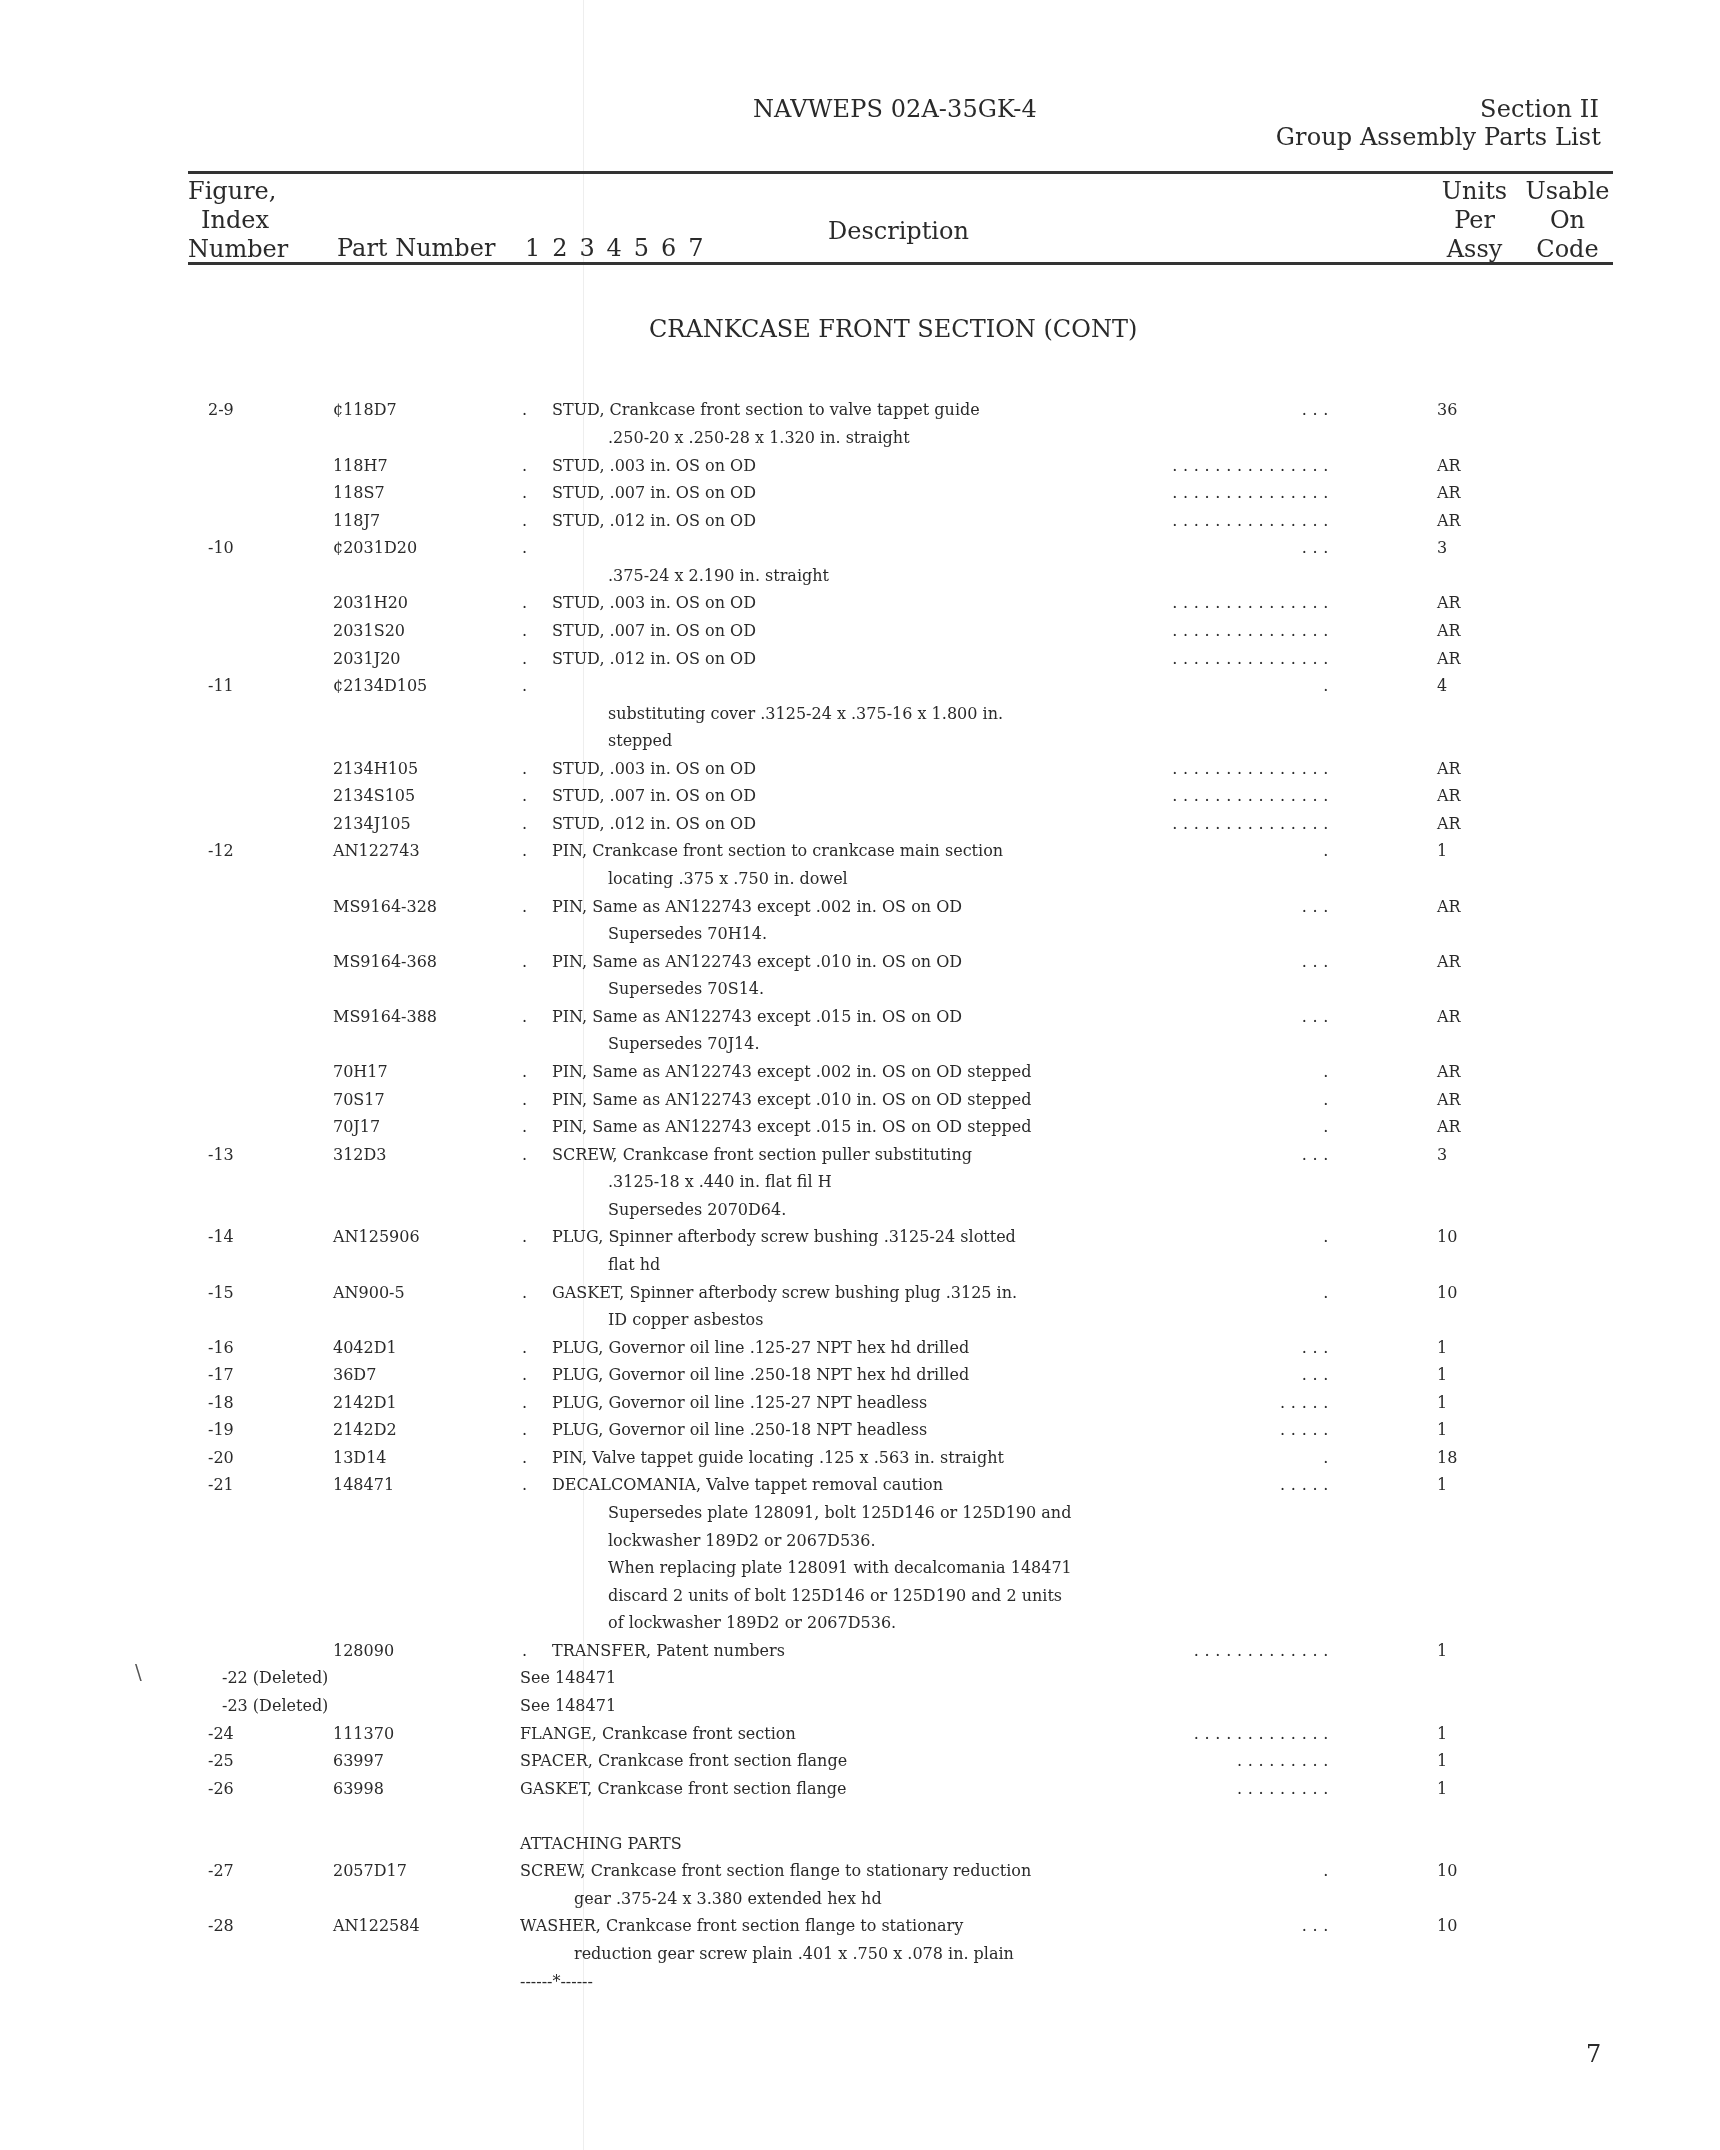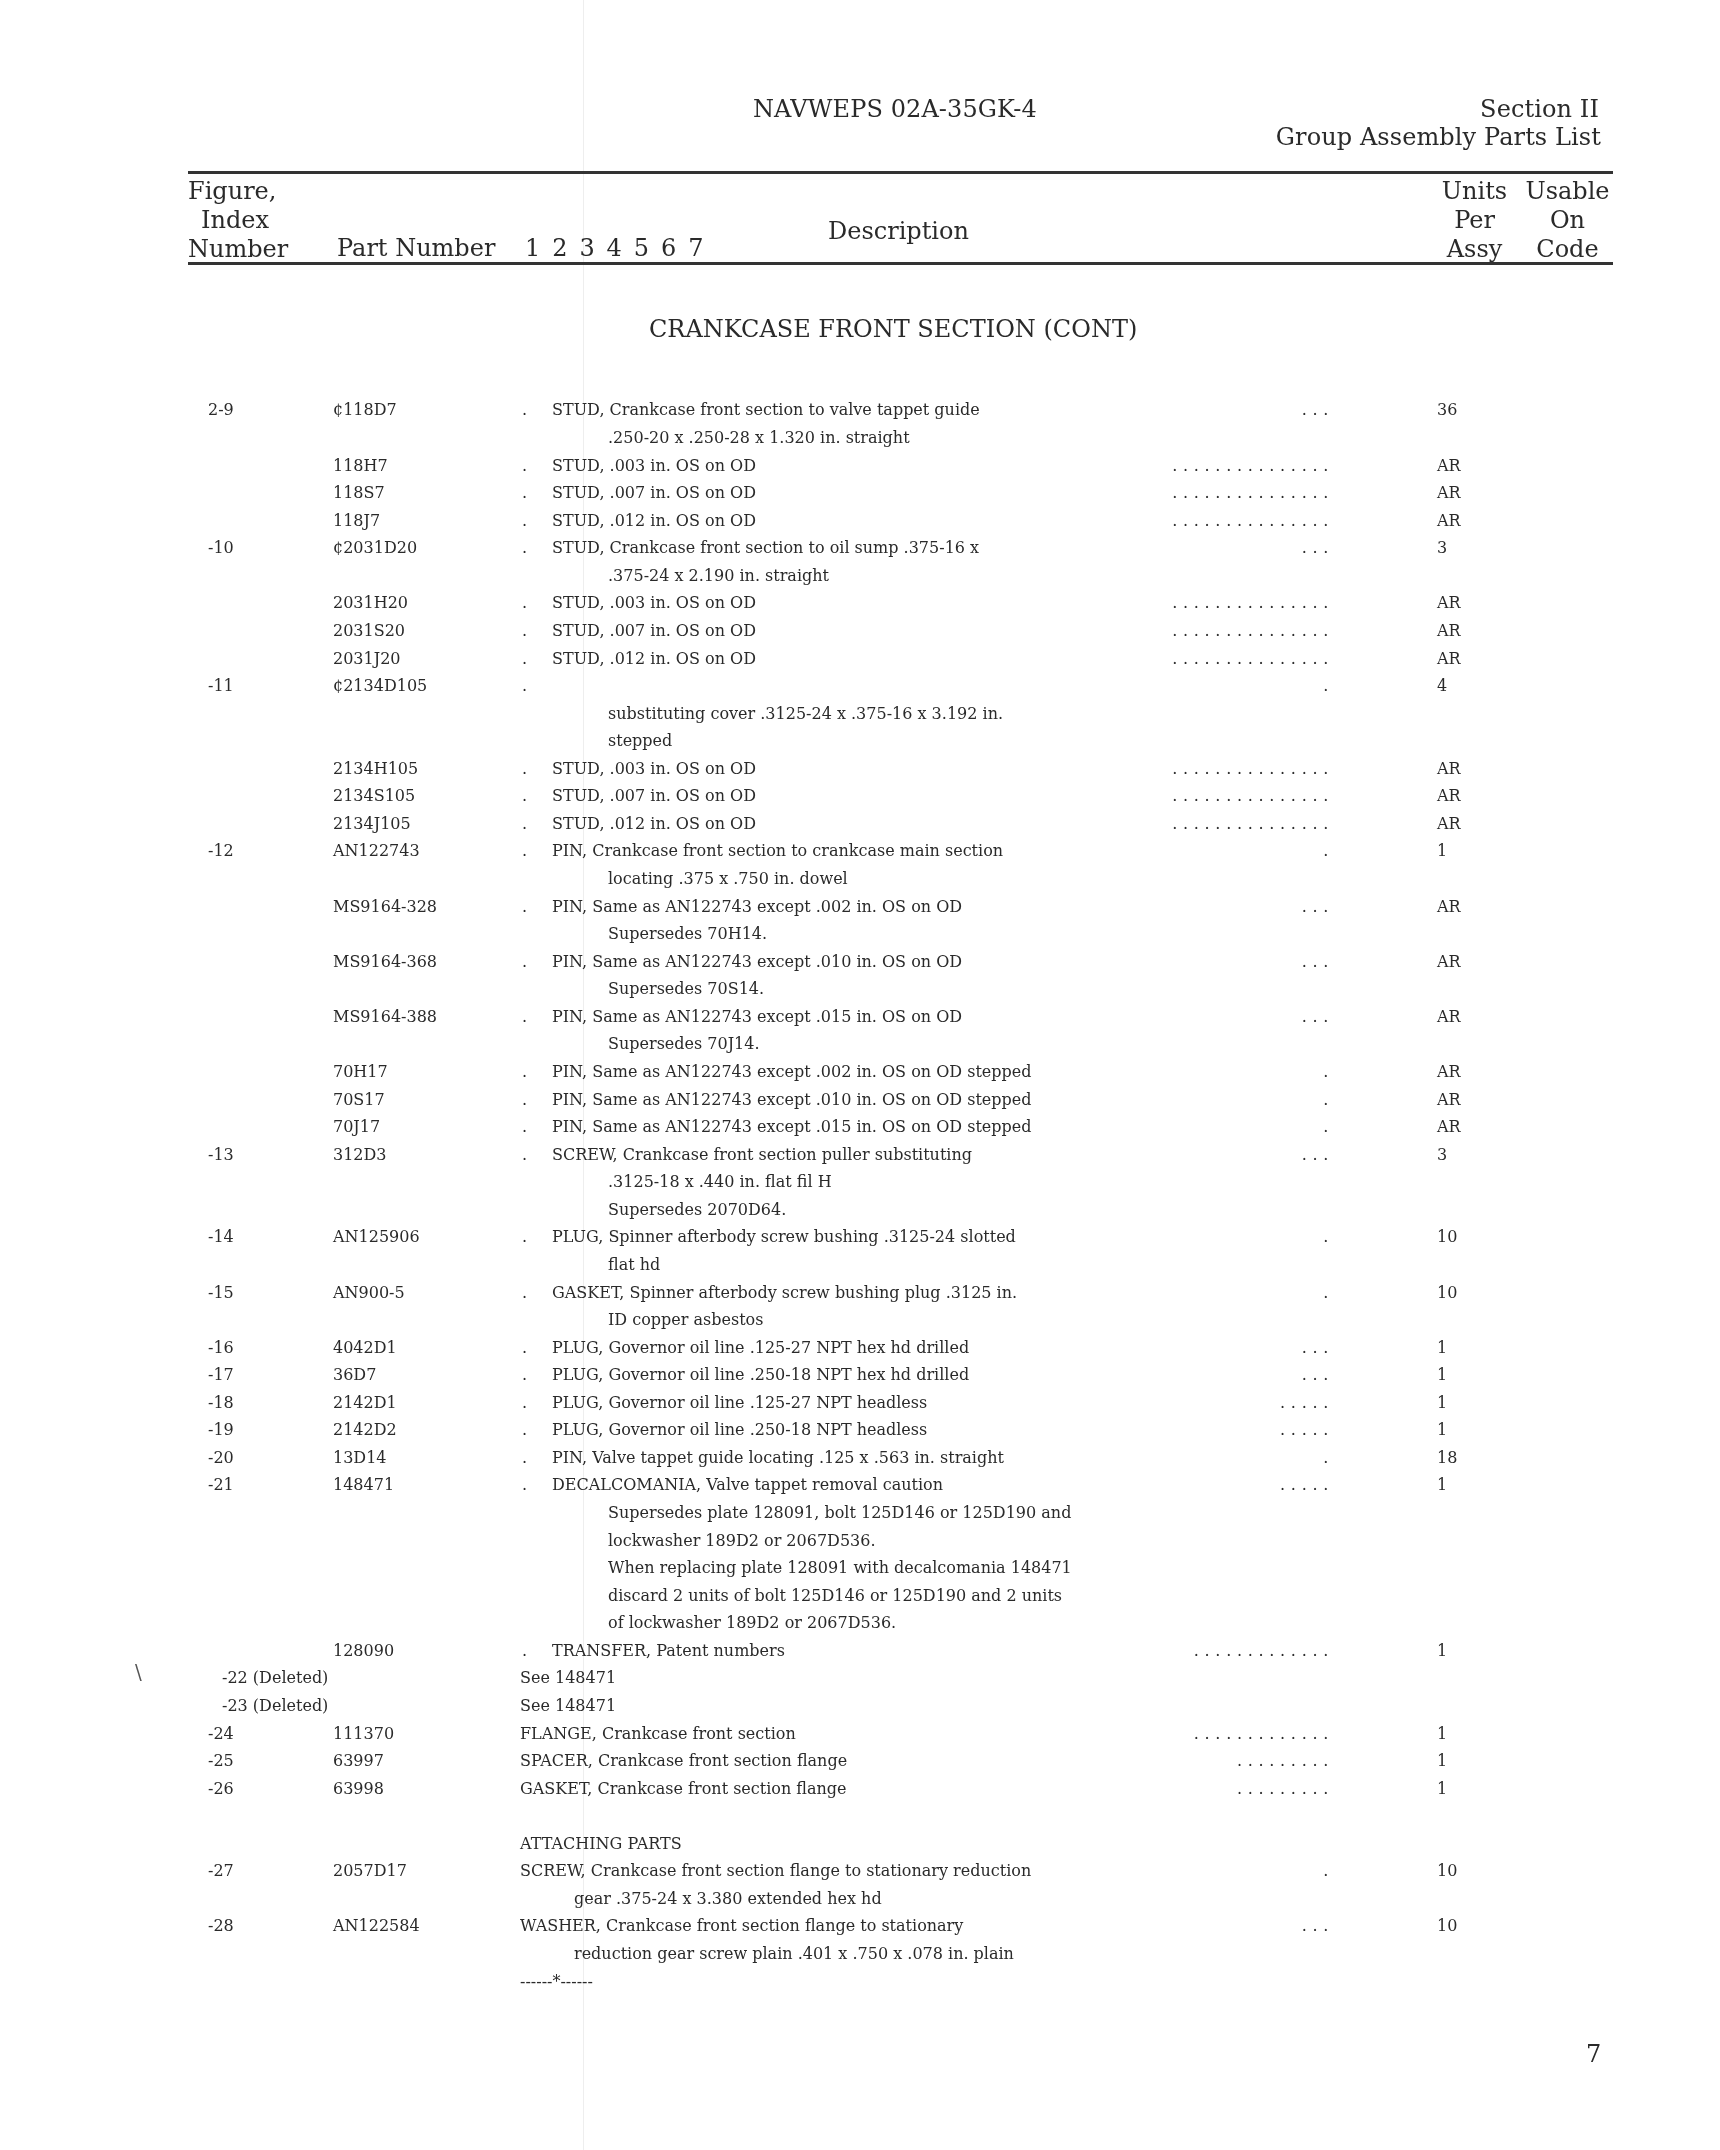--- a/index.html
+++ b/index.html
@@ -90,21 +90,20 @@
       <span class="part">118J7</span>
       <span class="lead">.</span>
       <span class="desc">STUD, .012 in. OS on OD</span>
       <span class="leaders">...............</span>
       <span class="units">AR</span>
     </div>
     <div class="row" style="top: 534px;">
       <span class="fig">-10</span>
       <span class="part">¢2031D20</span>
       <span class="lead">.</span>
-      <span class="desc">STUD, Crankcase front section to oil sump .375-16 x</span>
       <span class="leaders">...</span>
       <span class="units">3</span>
     </div>
     <div class="row" style="top: 562px;">
       <span class="cont">.375-24 x 2.190 in. straight</span>
     </div>
     <div class="row" style="top: 589px;">
       <span class="part">2031H20</span>
       <span class="lead">.</span>
       <span class="desc">STUD, .003 in. OS on OD</span>
@@ -126,21 +125,21 @@
       <span class="units">AR</span>
     </div>
     <div class="row" style="top: 672px;">
       <span class="fig">-11</span>
       <span class="part">¢2134D105</span>
       <span class="lead">.</span>
       <span class="leaders">.</span>
       <span class="units">4</span>
     </div>
     <div class="row" style="top: 700px;">
-      <span class="cont">substituting cover .3125-24 x .375-16 x 3.192 in.</span>
+      <span class="cont">substituting cover .3125-24 x .375-16 x 1.800 in.</span>
     </div>
     <div class="row" style="top: 727px; padding-left: 27px;">
       <span class="cont">stepped</span>
     </div>
     <div class="row" style="top: 755px;">
       <span class="part">2134H105</span>
       <span class="lead">.</span>
       <span class="desc">STUD, .003 in. OS on OD</span>
       <span class="leaders">...............</span>
       <span class="units">AR</span>

